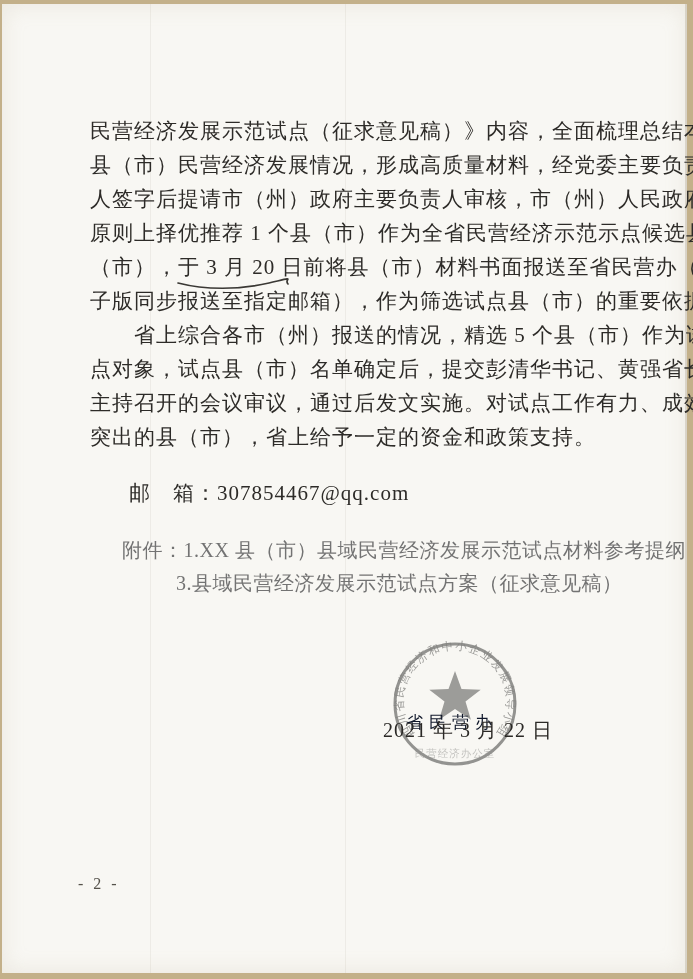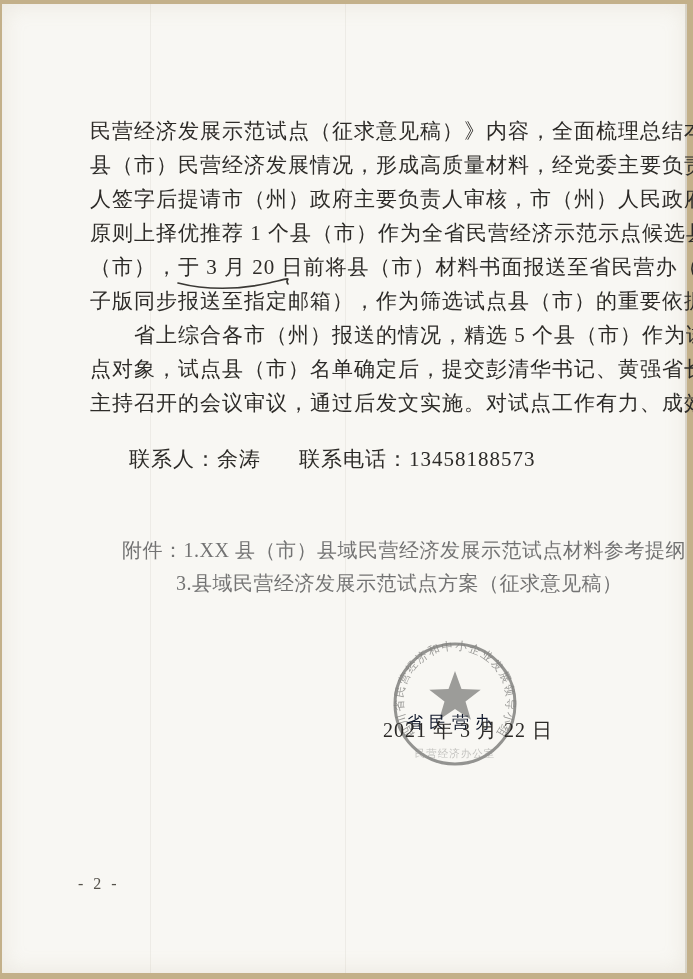--- a/index.html
+++ b/index.html
@@ -63,23 +63,24 @@
     <div class="tl" style="top:248px">
       <span>（市），</span><span class="ul-wrap"><span>于 3 月 20</span><svg class="hand-line" width="116" height="16" viewBox="0 0 116 16">
             <path d="M3,7 C30,14 64,14 94,7 S108,3 113,8" stroke="#3a3834" stroke-width="1.7" fill="none" stroke-linecap="round"></path>
           </svg></span><span> 日前将县（市）材料书面报送至省民营办（电</span>
     </div>
     <div class="tl" style="top:282px">子版同步报送至指定邮箱），作为筛选试点县（市）的重要依据。</div>
 
     <div class="tl indent" style="top:316px">省上综合各市（州）报送的情况，精选 5 个县（市）作为试</div>
     <div class="tl" style="top:350px">点对象，试点县（市）名单确定后，提交彭清华书记、黄强省长</div>
     <div class="tl" style="top:384px">主持召开的会议审议，通过后发文实施。对试点工作有力、成效</div>
+    <div class="tl" style="top:418px">突出的县（市），省上给予一定的资金和政策支持。</div>
 
-    <div class="tl" style="top:440px; left:127px;">
-      <span>联系人：</span><span>余涛</span><span class="contact-gap"></span><span>联系电话：</span><span>13458188573</span>
+    <div class="tl" style="top:474px; left:127px;">
+      <span>邮　箱：</span><span>307854467@qq.com</span>
     </div>
 
     <div class="attach" style="top:532px">
       <span>附件：</span><span>1.XX 县（市）县域民营经济发展示范试点材料参考提纲</span>
     </div>
     <div class="attach attach-2" style="top:565px">
       <span>3.县域民营经济发展示范试点方案（征求意见稿）</span>
     </div>
 
     <svg class="seal-svg" width="200" height="200" viewBox="0 0 200 200">

